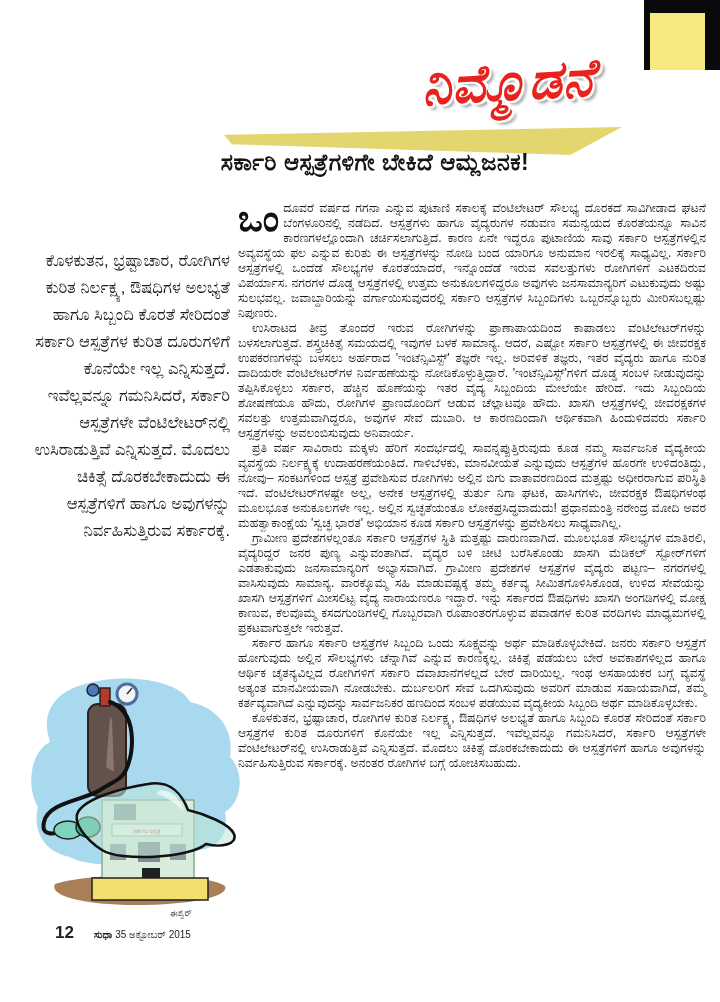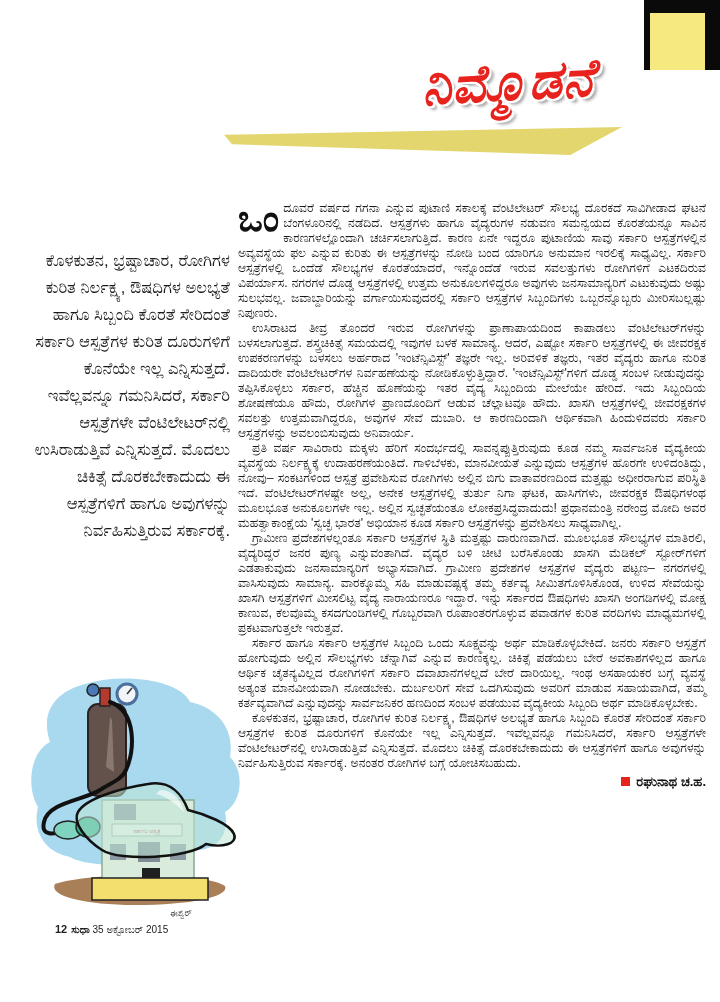--- a/index.html
+++ b/index.html
@@ -45,49 +45,47 @@
     margin-top:3px;text-align:right;font-weight:bold;font-size:13px;color:#111;
   }
   .bullet{display:inline-block;width:9px;height:9px;background:#e8231d;margin-right:6px;}
   
   #illustration{position:absolute;left:30px;top:672px;width:215px;height:250px;}
   #artist-sig{
     position:absolute;left:170px;top:908px;font-size:9px;color:#333;transform:rotate(-2deg);
   }
   
   #footer{position:absolute;left:55px;top:923px;font-size:10px;color:#222;}
-  #footer .pgnum{font-weight:bold;font-size:11px;margin-right:4px;}
+  #footer .pgnum{font-weight:bold;font-size:17px;margin-right:20px;}
   #footer .mag{font-weight:bold;margin-top:14px;}
 </style>
 </head>
 <body>
 
 <div id="page">
 
   <div id="corner-black"></div>
   <div id="corner-yellow"></div>
 
   <div id="banner"></div>
   <div id="masthead">ನಿಮ್ಮೊಡನೆ</div>
 
+  <div id="headline">ಸರ್ಕಾರಿ ಆಸ್ಪತ್ರೆಗಳಿಗೇ ಬೇಕಿದೆ ಆಮ್ಲಜನಕ!</div>
 
   <div id="pullquote">ಕೊಳಕುತನ, ಭ್ರಷ್ಟಾಚಾರ, ರೋಗಿಗಳ ಕುರಿತ ನಿರ್ಲಕ್ಷ್ಯ, ಔಷಧಿಗಳ ಅಲಭ್ಯತೆ ಹಾಗೂ ಸಿಬ್ಬಂದಿ ಕೊರತೆ ಸೇರಿದಂತೆ ಸರ್ಕಾರಿ ಆಸ್ಪತ್ರೆಗಳ ಕುರಿತ ದೂರುಗಳಿಗೆ ಕೊನೆಯೇ ಇಲ್ಲ ಎನ್ನಿಸುತ್ತದೆ. ಇವೆಲ್ಲವನ್ನೂ ಗಮನಿಸಿದರೆ, ಸರ್ಕಾರಿ ಆಸ್ಪತ್ರೆಗಳೇ ವೆಂಟಿಲೇಟರ್‌ನಲ್ಲಿ ಉಸಿರಾಡುತ್ತಿವೆ ಎನ್ನಿಸುತ್ತದೆ. ಮೊದಲು ಚಿಕಿತ್ಸೆ ದೊರಕಬೇಕಾದುದು ಈ ಆಸ್ಪತ್ರೆಗಳಿಗೆ ಹಾಗೂ ಅವುಗಳನ್ನು ನಿರ್ವಹಿಸುತ್ತಿರುವ ಸರ್ಕಾರಕ್ಕೆ.</div>
 
   <div id="article">
     <p>
       <span class="dropcap">ಒಂ</span><span>ದೂವರೆ ವರ್ಷದ ಗಗನಾ ಎನ್ನುವ ಪುಟಾಣಿ ಸಕಾಲಕ್ಕೆ ವೆಂಟಿಲೇಟರ್ ಸೌಲಭ್ಯ ದೊರಕದೆ ಸಾವಿಗೀಡಾದ ಘಟನೆ ಬೆಂಗಳೂರಿನಲ್ಲಿ ನಡೆದಿದೆ. ಆಸ್ಪತ್ರೆಗಳು ಹಾಗೂ ವೈದ್ಯರುಗಳ ನಡುವಣ ಸಮನ್ವಯದ ಕೊರತೆಯನ್ನೂ ಸಾವಿನ ಕಾರಣಗಳಲ್ಲೊಂದಾಗಿ ಚರ್ಚಿಸಲಾಗುತ್ತಿದೆ. ಕಾರಣ ಏನೇ ಇದ್ದರೂ ಪುಟಾಣಿಯ ಸಾವು ಸರ್ಕಾರಿ ಆಸ್ಪತ್ರೆಗಳಲ್ಲಿನ ಅವ್ಯವಸ್ಥೆಯ ಫಲ ಎನ್ನುವ ಕುರಿತು ಈ ಆಸ್ಪತ್ರೆಗಳನ್ನು ನೋಡಿ ಬಂದ ಯಾರಿಗೂ ಅನುಮಾನ ಇರಲಿಕ್ಕೆ ಸಾಧ್ಯವಿಲ್ಲ. ಸರ್ಕಾರಿ ಆಸ್ಪತ್ರೆಗಳಲ್ಲಿ ಒಂದೆಡೆ ಸೌಲಭ್ಯಗಳ ಕೊರತೆಯಾದರೆ, ಇನ್ನೊಂದೆಡೆ ಇರುವ ಸವಲತ್ತುಗಳು ರೋಗಿಗಳಿಗೆ ಎಟಕದಿರುವ ವಿಪರ್ಯಾಸ. ನಗರಗಳ ದೊಡ್ಡ ಆಸ್ಪತ್ರೆಗಳಲ್ಲಿ ಉತ್ತಮ ಅನುಕೂಲಗಳಿದ್ದರೂ ಅವುಗಳು ಜನಸಾಮಾನ್ಯರಿಗೆ ಎಟುಕುವುದು ಅಷ್ಟು ಸುಲಭವಲ್ಲ. ಜವಾಬ್ದಾರಿಯನ್ನು ವರ್ಗಾಯಿಸುವುದರಲ್ಲಿ ಸರ್ಕಾರಿ ಆಸ್ಪತ್ರೆಗಳ ಸಿಬ್ಬಂದಿಗಳು ಒಬ್ಬರನ್ನೊಬ್ಬರು ಮೀರಿಸಬಲ್ಲಷ್ಟು ನಿಪುಣರು.</span>
     </p>
     <p class="indent">ಉಸಿರಾಟದ ತೀವ್ರ ತೊಂದರೆ ಇರುವ ರೋಗಿಗಳನ್ನು ಪ್ರಾಣಾಪಾಯದಿಂದ ಕಾಪಾಡಲು ವೆಂಟಿಲೇಟರ್‌ಗಳನ್ನು ಬಳಸಲಾಗುತ್ತದೆ. ಶಸ್ತ್ರಚಿಕಿತ್ಸೆ ಸಮಯದಲ್ಲಿ ಇವುಗಳ ಬಳಕೆ ಸಾಮಾನ್ಯ. ಆದರೆ, ಎಷ್ಟೋ ಸರ್ಕಾರಿ ಆಸ್ಪತ್ರೆಗಳಲ್ಲಿ ಈ ಜೀವರಕ್ಷಕ ಉಪಕರಣಗಳನ್ನು ಬಳಸಲು ಅರ್ಹರಾದ 'ಇಂಟೆನ್ಸಿವಿಸ್ಟ್' ತಜ್ಞರೇ ಇಲ್ಲ. ಅರಿವಳಿಕೆ ತಜ್ಞರು, ಇತರ ವೈದ್ಯರು ಹಾಗೂ ನುರಿತ ದಾದಿಯರೇ ವೆಂಟಿಲೇಟರ್‌ಗಳ ನಿರ್ವಹಣೆಯನ್ನು ನೋಡಿಕೊಳ್ಳುತ್ತಿದ್ದಾರೆ. 'ಇಂಟೆನ್ಸಿವಿಸ್ಟ್'ಗಳಿಗೆ ದೊಡ್ಡ ಸಂಬಳ ನೀಡುವುದನ್ನು ತಪ್ಪಿಸಿಕೊಳ್ಳಲು ಸರ್ಕಾರ, ಹೆಚ್ಚಿನ ಹೊಣೆಯನ್ನು ಇತರ ವೈದ್ಯ ಸಿಬ್ಬಂದಿಯ ಮೇಲೆಯೇ ಹೇರಿದೆ. ಇದು ಸಿಬ್ಬಂದಿಯ ಶೋಷಣೆಯೂ ಹೌದು, ರೋಗಿಗಳ ಪ್ರಾಣದೊಂದಿಗೆ ಆಡುವ ಚೆಲ್ಲಾಟವೂ ಹೌದು. ಖಾಸಗಿ ಆಸ್ಪತ್ರೆಗಳಲ್ಲಿ ಜೀವರಕ್ಷಕಗಳ ಸವಲತ್ತು ಉತ್ತಮವಾಗಿದ್ದರೂ, ಅವುಗಳ ಸೇವೆ ದುಬಾರಿ. ಆ ಕಾರಣದಿಂದಾಗಿ ಆರ್ಥಿಕವಾಗಿ ಹಿಂದುಳಿದವರು ಸರ್ಕಾರಿ ಆಸ್ಪತ್ರೆಗಳನ್ನು ಅವಲಂಬಿಸುವುದು ಅನಿವಾರ್ಯ.</p>
     <p class="indent">ಪ್ರತಿ ವರ್ಷ ಸಾವಿರಾರು ಮಕ್ಕಳು ಹೆರಿಗೆ ಸಂದರ್ಭದಲ್ಲಿ ಸಾವನ್ನಪ್ಪುತ್ತಿರುವುದು ಕೂಡ ನಮ್ಮ ಸಾರ್ವಜನಿಕ ವೈದ್ಯಕೀಯ ವ್ಯವಸ್ಥೆಯ ನಿರ್ಲಕ್ಷ್ಯಕ್ಕೆ ಉದಾಹರಣೆಯಂತಿದೆ. ಗಾಳಿಬೆಳಕು, ಮಾನವೀಯತೆ ಎನ್ನುವುದು ಆಸ್ಪತ್ರೆಗಳ ಹೊರಗೇ ಉಳಿದಂತಿದ್ದು, ನೋವು– ಸಂಕಟಗಳಿಂದ ಆಸ್ಪತ್ರೆ ಪ್ರವೇಶಿಸುವ ರೋಗಿಗಳು ಅಲ್ಲಿನ ಬಿಗು ವಾತಾವರಣದಿಂದ ಮತ್ತಷ್ಟು ಅಧೀರರಾಗುವ ಪರಿಸ್ಥಿತಿ ಇದೆ. ವೆಂಟಿಲೇಟರ್‌ಗಳಷ್ಟೇ ಅಲ್ಲ, ಅನೇಕ ಆಸ್ಪತ್ರೆಗಳಲ್ಲಿ ತುರ್ತು ನಿಗಾ ಘಟಕ, ಹಾಸಿಗೆಗಳು, ಜೀವರಕ್ಷಕ ಔಷಧಿಗಳಂಥ ಮೂಲಭೂತ ಅನುಕೂಲಗಳೇ ಇಲ್ಲ. ಅಲ್ಲಿನ ಸ್ವಚ್ಛತೆಯಂತೂ ಲೋಕಪ್ರಸಿದ್ಧವಾದುದು! ಪ್ರಧಾನಮಂತ್ರಿ ನರೇಂದ್ರ ಮೋದಿ ಅವರ ಮಹತ್ವಾಕಾಂಕ್ಷೆಯ 'ಸ್ವಚ್ಛ ಭಾರತ' ಅಭಿಯಾನ ಕೂಡ ಸರ್ಕಾರಿ ಆಸ್ಪತ್ರೆಗಳನ್ನು ಪ್ರವೇಶಿಸಲು ಸಾಧ್ಯವಾಗಿಲ್ಲ.</p>
     <p class="indent">ಗ್ರಾಮೀಣ ಪ್ರದೇಶಗಳಲ್ಲಂತೂ ಸರ್ಕಾರಿ ಆಸ್ಪತ್ರೆಗಳ ಸ್ಥಿತಿ ಮತ್ತಷ್ಟು ದಾರುಣವಾಗಿದೆ. ಮೂಲಭೂತ ಸೌಲಭ್ಯಗಳ ಮಾತಿರಲಿ, ವೈದ್ಯರಿದ್ದರೆ ಜನರ ಪುಣ್ಯ ಎನ್ನುವಂತಾಗಿದೆ. ವೈದ್ಯರ ಬಳಿ ಚೀಟಿ ಬರೆಸಿಕೊಂಡು ಖಾಸಗಿ ಮೆಡಿಕಲ್ ಸ್ಟೋರ್‌ಗಳಿಗೆ ಎಡತಾಕುವುದು ಜನಸಾಮಾನ್ಯರಿಗೆ ಅಭ್ಯಾಸವಾಗಿದೆ. ಗ್ರಾಮೀಣ ಪ್ರದೇಶಗಳ ಆಸ್ಪತ್ರೆಗಳ ವೈದ್ಯರು ಪಟ್ಟಣ– ನಗರಗಳಲ್ಲಿ ವಾಸಿಸುವುದು ಸಾಮಾನ್ಯ. ವಾರಕ್ಕೊಮ್ಮೆ ಸಹಿ ಮಾಡುವಷ್ಟಕ್ಕೆ ತಮ್ಮ ಕರ್ತವ್ಯ ಸೀಮಿತಗೊಳಿಸಿಕೊಂಡ, ಉಳಿದ ಸೇವೆಯನ್ನು ಖಾಸಗಿ ಆಸ್ಪತ್ರೆಗಳಿಗೆ ಮೀಸಲಿಟ್ಟ ವೈದ್ಯ ನಾರಾಯಣರೂ ಇದ್ದಾರೆ. ಇನ್ನು ಸರ್ಕಾರದ ಔಷಧಿಗಳು ಖಾಸಗಿ ಅಂಗಡಿಗಳಲ್ಲಿ ಮೋಕ್ಷ ಕಾಣುವ, ಕೆಲವೊಮ್ಮೆ ಕಸದಗುಂಡಿಗಳಲ್ಲಿ ಗೊಬ್ಬರವಾಗಿ ರೂಪಾಂತರಗೊಳ್ಳುವ ಪವಾಡಗಳ ಕುರಿತ ವರದಿಗಳು ಮಾಧ್ಯಮಗಳಲ್ಲಿ ಪ್ರಕಟವಾಗುತ್ತಲೇ ಇರುತ್ತವೆ.</p>
     <p class="indent">ಸರ್ಕಾರ ಹಾಗೂ ಸರ್ಕಾರಿ ಆಸ್ಪತ್ರೆಗಳ ಸಿಬ್ಬಂದಿ ಒಂದು ಸೂಕ್ಷ್ಮವನ್ನು ಅರ್ಥ ಮಾಡಿಕೊಳ್ಳಬೇಕಿದೆ. ಜನರು ಸರ್ಕಾರಿ ಆಸ್ಪತ್ರೆಗೆ ಹೋಗುವುದು ಅಲ್ಲಿನ ಸೌಲಭ್ಯಗಳು ಚೆನ್ನಾಗಿವೆ ಎನ್ನುವ ಕಾರಣಕ್ಕಲ್ಲ. ಚಿಕಿತ್ಸೆ ಪಡೆಯಲು ಬೇರೆ ಅವಕಾಶಗಳಿಲ್ಲದ ಹಾಗೂ ಆರ್ಥಿಕ ಚೈತನ್ಯವಿಲ್ಲದ ರೋಗಿಗಳಿಗೆ ಸರ್ಕಾರಿ ದವಾಖಾನೆಗಳಲ್ಲದೆ ಬೇರೆ ದಾರಿಯಿಲ್ಲ. ಇಂಥ ಅಸಹಾಯಕರ ಬಗ್ಗೆ ವ್ಯವಸ್ಥೆ ಅತ್ಯಂತ ಮಾನವೀಯವಾಗಿ ನೋಡಬೇಕು. ದುರ್ಬಲರಿಗೆ ಸೇವೆ ಒದಗಿಸುವುದು ಅವರಿಗೆ ಮಾಡುವ ಸಹಾಯವಾಗಿದೆ, ತಮ್ಮ ಕರ್ತವ್ಯವಾಗಿದೆ ಎನ್ನುವುದನ್ನು ಸಾರ್ವಜನಿಕರ ಹಣದಿಂದ ಸಂಬಳ ಪಡೆಯುವ ವೈದ್ಯಕೀಯ ಸಿಬ್ಬಂದಿ ಅರ್ಥ ಮಾಡಿಕೊಳ್ಳಬೇಕು.</p>
     <p class="indent">ಕೊಳಕುತನ, ಭ್ರಷ್ಟಾಚಾರ, ರೋಗಿಗಳ ಕುರಿತ ನಿರ್ಲಕ್ಷ್ಯ, ಔಷಧಿಗಳ ಅಲಭ್ಯತೆ ಹಾಗೂ ಸಿಬ್ಬಂದಿ ಕೊರತೆ ಸೇರಿದಂತೆ ಸರ್ಕಾರಿ ಆಸ್ಪತ್ರೆಗಳ ಕುರಿತ ದೂರುಗಳಿಗೆ ಕೊನೆಯೇ ಇಲ್ಲ ಎನ್ನಿಸುತ್ತದೆ. ಇವೆಲ್ಲವನ್ನೂ ಗಮನಿಸಿದರೆ, ಸರ್ಕಾರಿ ಆಸ್ಪತ್ರೆಗಳೇ ವೆಂಟಿಲೇಟರ್‌ನಲ್ಲಿ ಉಸಿರಾಡುತ್ತಿವೆ ಎನ್ನಿಸುತ್ತದೆ. ಮೊದಲು ಚಿಕಿತ್ಸೆ ದೊರಕಬೇಕಾದುದು ಈ ಆಸ್ಪತ್ರೆಗಳಿಗೆ ಹಾಗೂ ಅವುಗಳನ್ನು ನಿರ್ವಹಿಸುತ್ತಿರುವ ಸರ್ಕಾರಕ್ಕೆ. ಅನಂತರ ರೋಗಿಗಳ ಬಗ್ಗೆ ಯೋಚಿಸಬಹುದು.</p>
-    <div id="byline">
-      <span class="bullet"></span><span>ರಘುನಾಥ ಚ.ಹ.</span>
-    </div>
   </div>
 
   <svg id="illustration" viewBox="0 0 215 250">
 
     <path fill="#a8d9ef" d="M55,12 C95,0 150,8 160,30 C185,35 205,55 200,85 C215,100 212,130 195,140 C200,165 185,180 160,178 C150,195 60,198 40,185 C15,180 2,160 8,135 C-4,115 0,80 20,70 C10,40 25,20 55,12 Z"></path>
 
     <path fill="#a97f57" d="M25,212 C60,200 175,200 195,214 C200,225 160,233 105,233 C55,233 18,224 25,212 Z"></path>
 
     <rect x="58" y="32" width="38" height="92" rx="10" fill="#63514b" stroke="#2a2220" stroke-width="2"></rect>
     <path d="M80,45 L76,95 L84,100 L82,48 Z" fill="#8a776f"></path>

